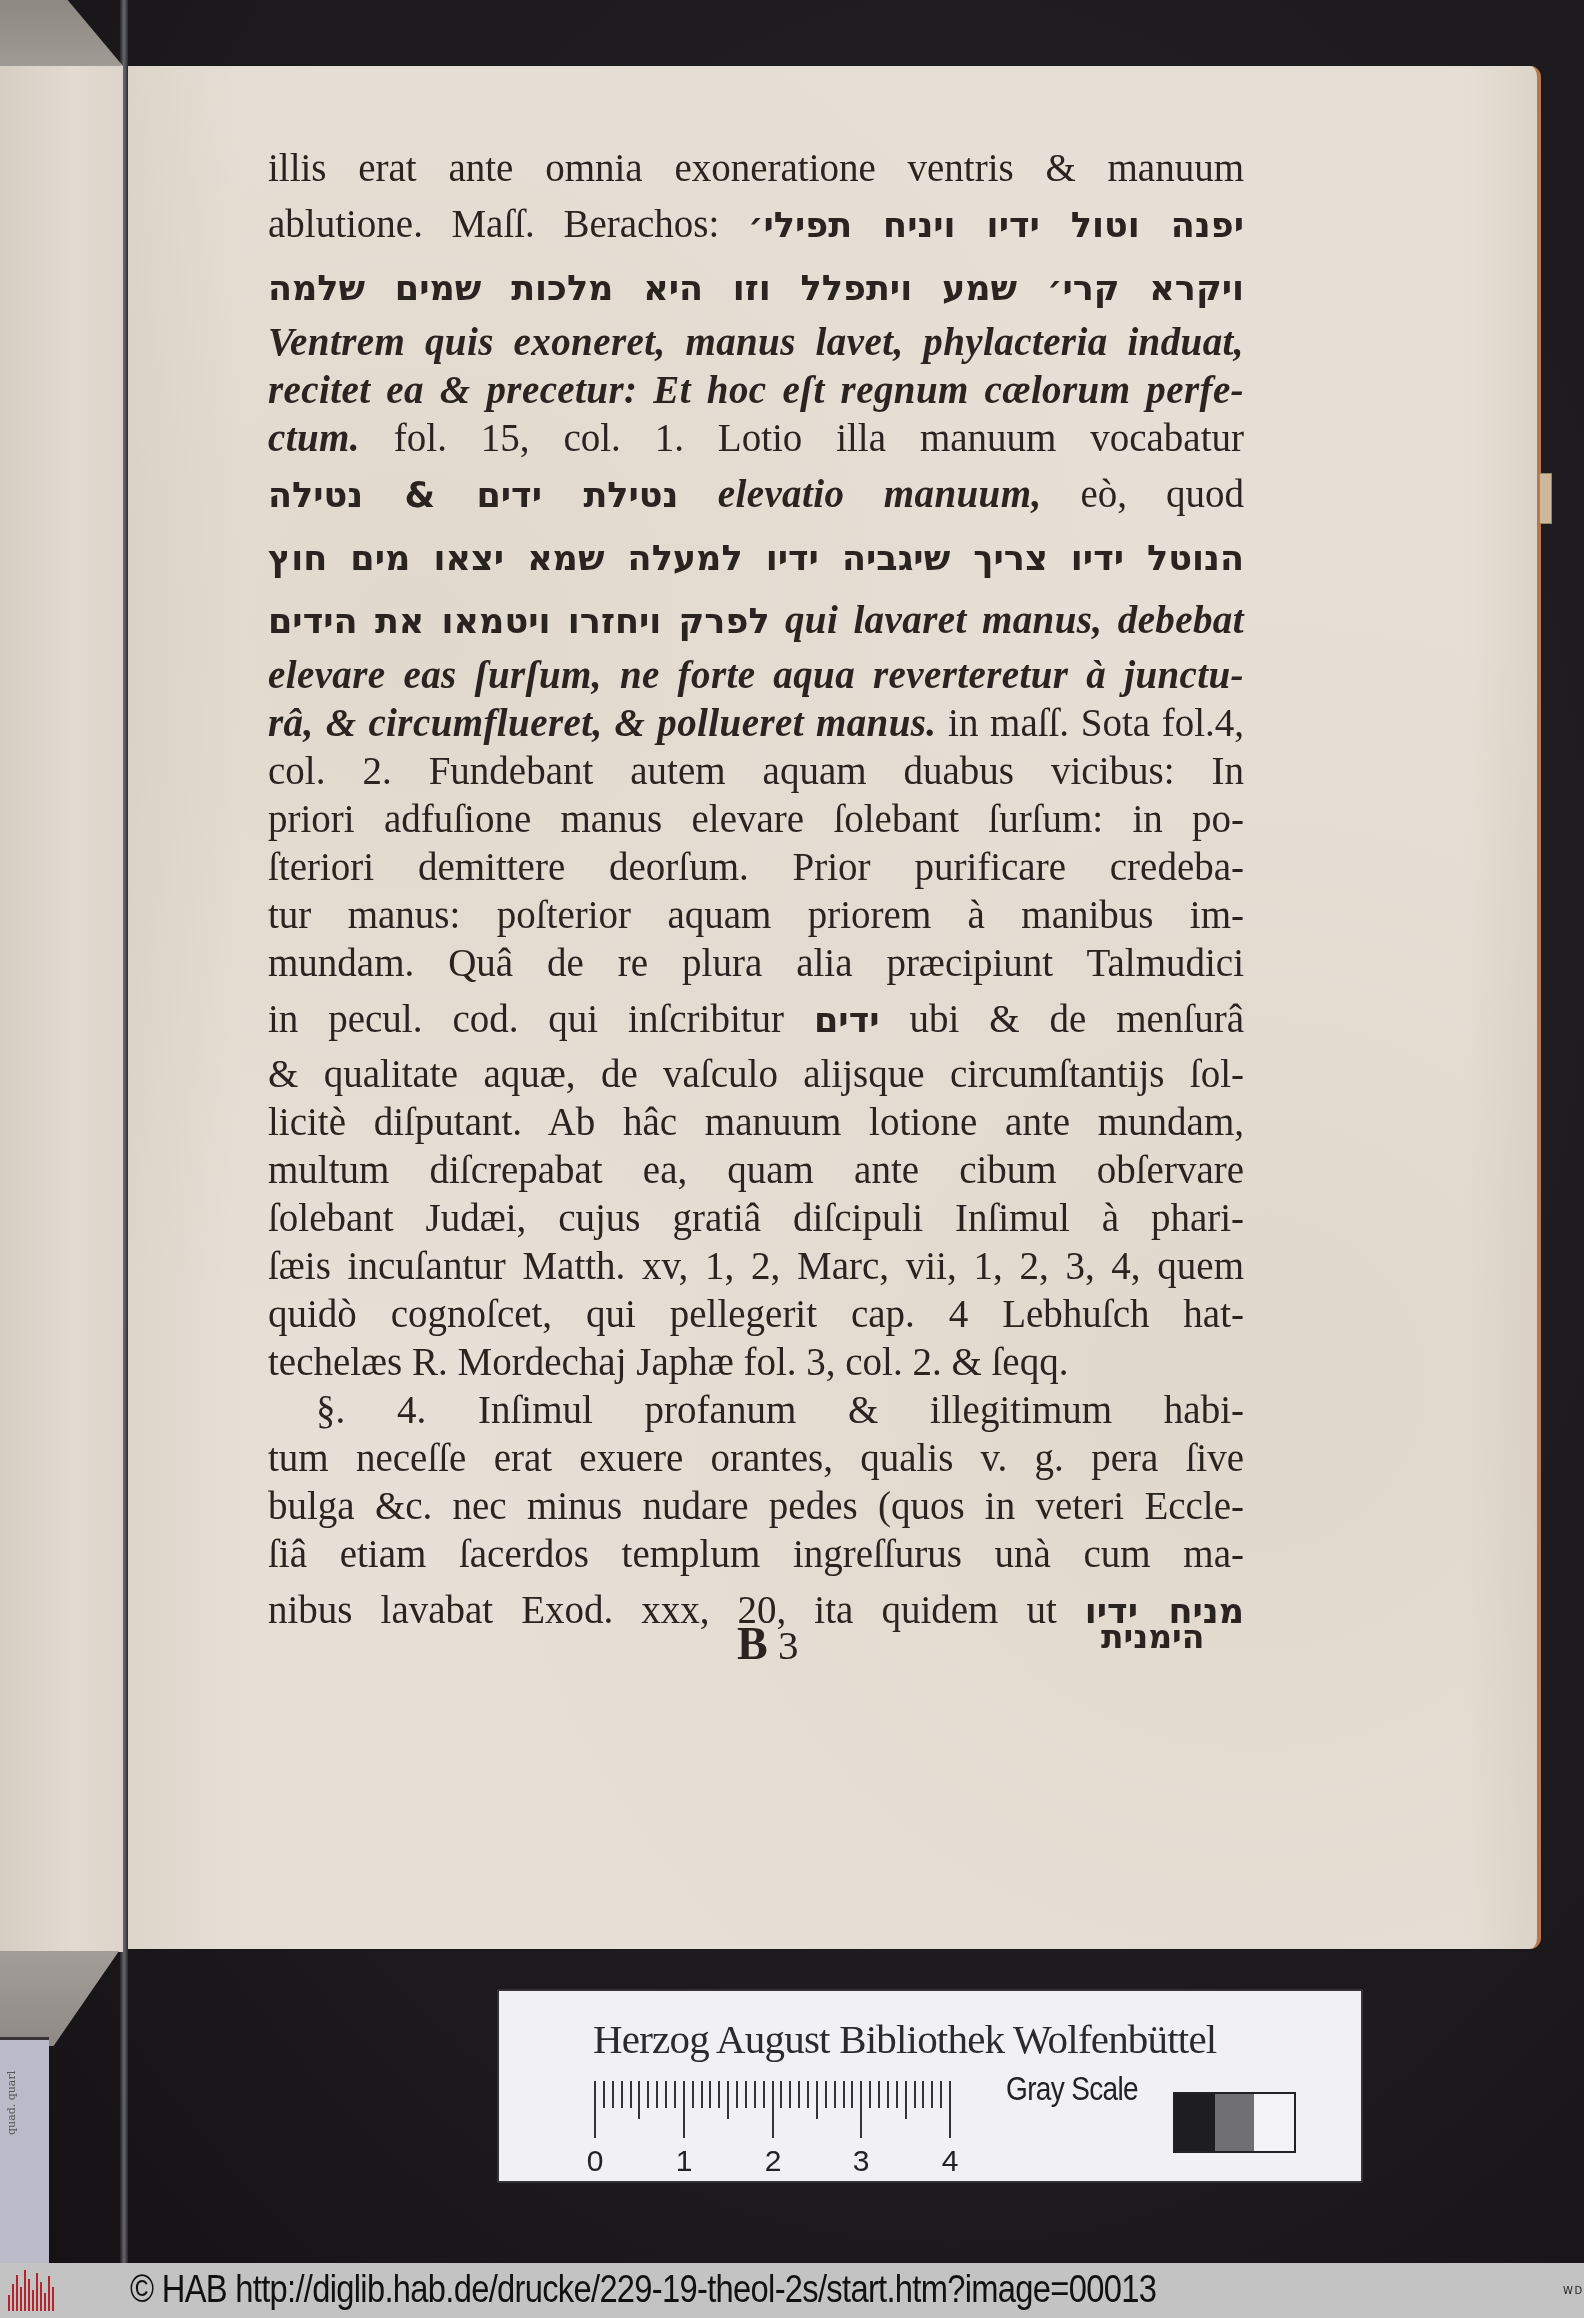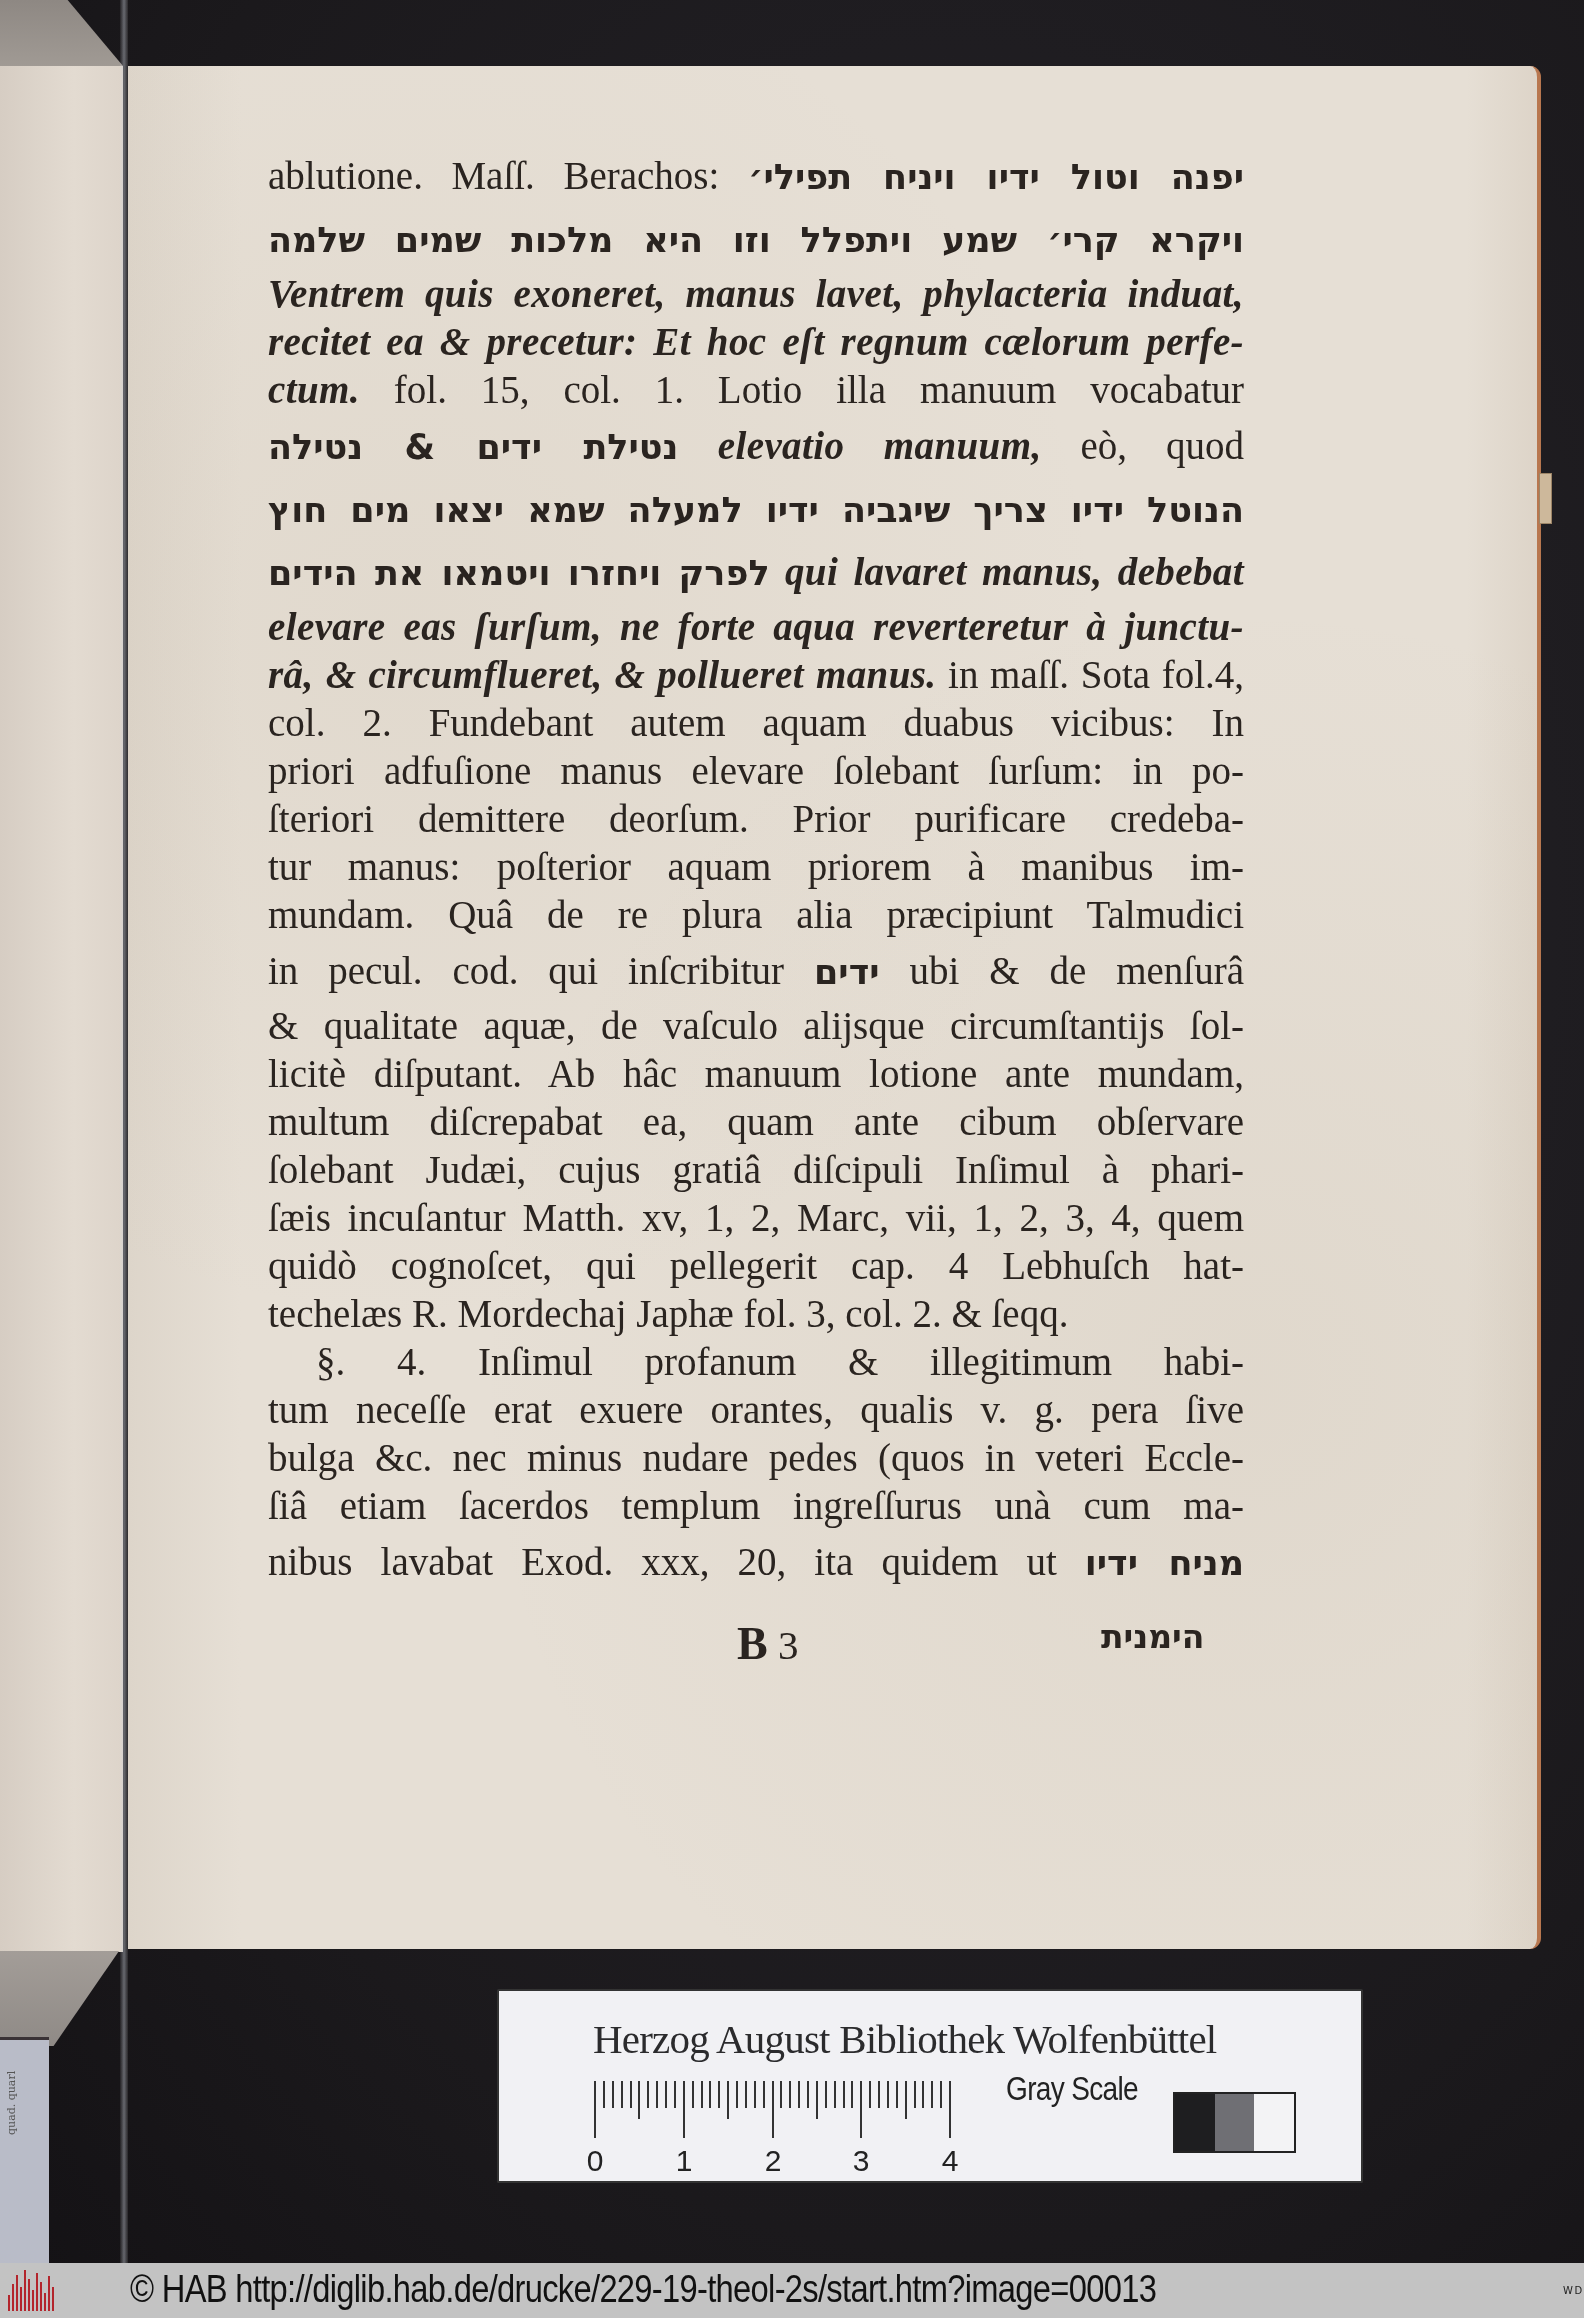--- a/index.html
+++ b/index.html
@@ -132,20 +132,21 @@
 <div class="left-page-bottom-fold"></div>
 <div class="left-label">
   <div class="left-label-text">quad. quarl</div>
 </div>
 
 <div class="page"></div>
 <div class="plastic-strip"></div>
 <div class="page-tab"></div>
 
 <div class="text-block" id="text-block">
+    <span class="line"><span class="">illis erat ante omnia exoneratione ventris &amp; manuum</span></span>
     <span class="line tall"><span class="">ablutione. Maſſ. Berachos: </span><span class="he">יפנה וטול ידיו ויניח תפילי׳</span></span>
     <span class="line tall"><span class="he">ויקרא קרי׳ שמע ויתפלל וזו היא מלכות שמים שלמה</span></span>
     <span class="line"><span class="it">Ventrem quis exoneret, manus lavet, phylacteria induat,</span></span>
     <span class="line"><span class="it">recitet ea &amp; precetur: Et hoc eſt regnum cælorum perfe-</span></span>
     <span class="line"><span class="it">ctum.</span><span class=""> fol. 15, col. 1. Lotio illa manuum vocabatur</span></span>
     <span class="line tall"><span class="he">נטילת ידים &amp; נטילה</span><span class="it"> elevatio manuum,</span><span class=""> eò, quod</span></span>
     <span class="line tall"><span class="he">הנוטל ידיו צריך שיגביה ידיו למעלה שמא יצאו מים חוץ</span></span>
     <span class="line tall"><span class="he">לפרק ויחזרו ויטמאו את הידים</span><span class="it"> qui lavaret manus, debebat</span></span>
     <span class="line"><span class="it">elevare eas ſurſum, ne forte aqua reverteretur à junctu-</span></span>
     <span class="line"><span class="it">râ, &amp; circumflueret, &amp; pollueret manus.</span><span class=""> in maſſ. Sota fol.4,</span></span>

